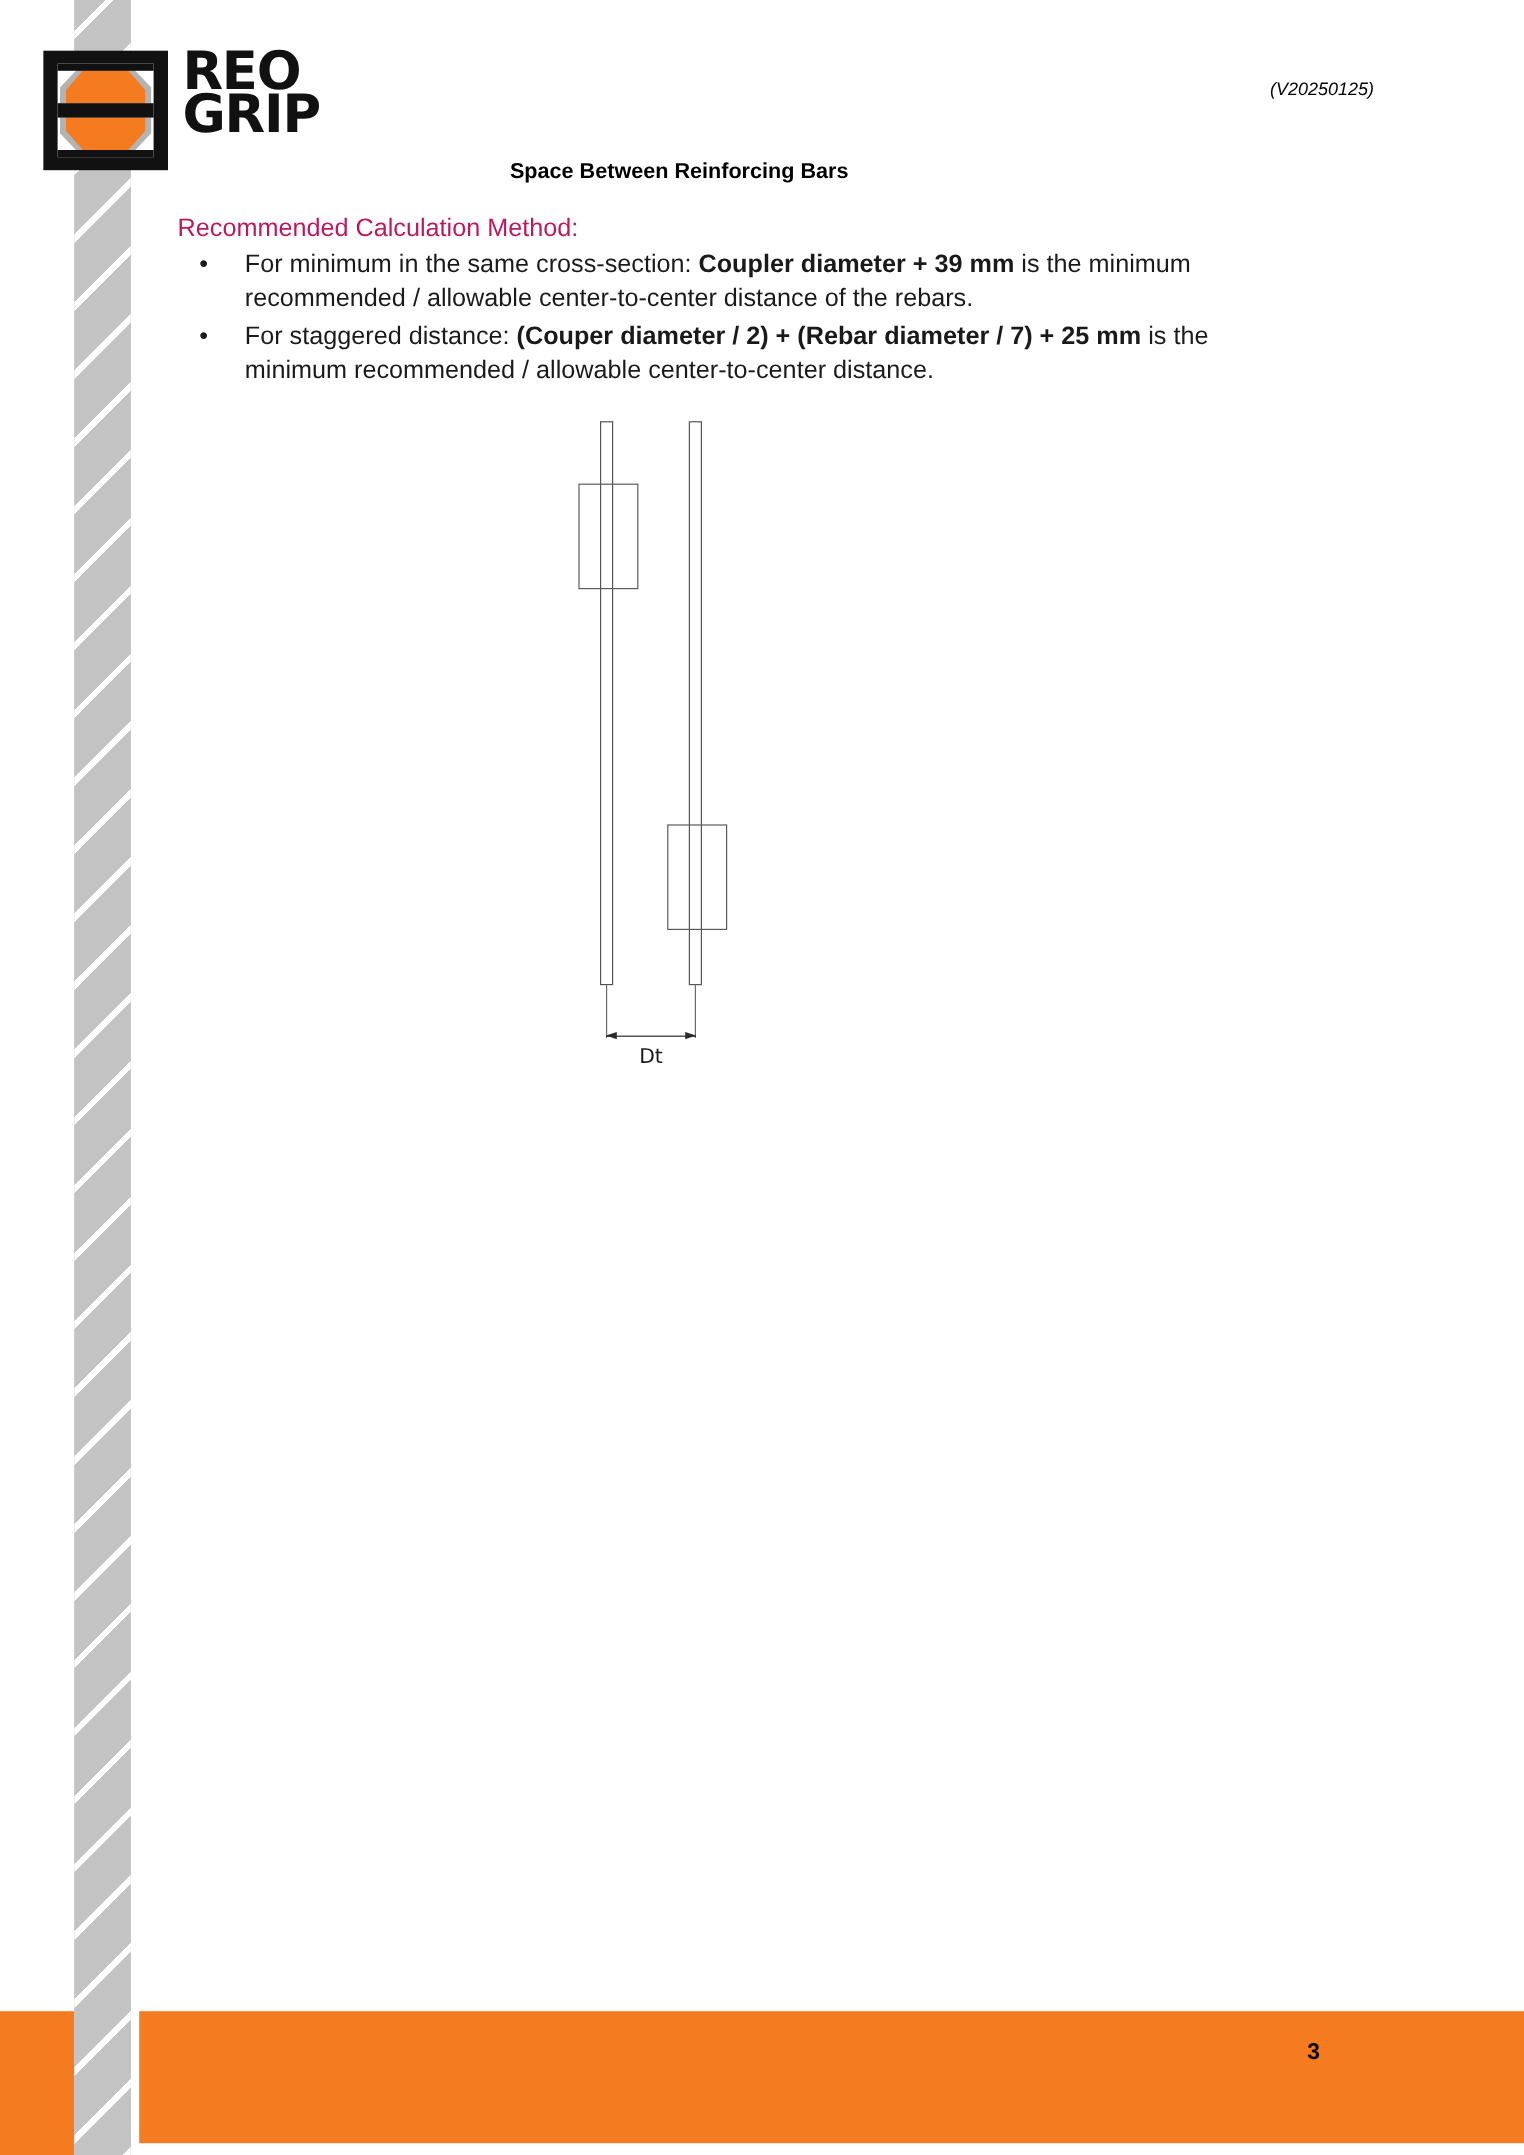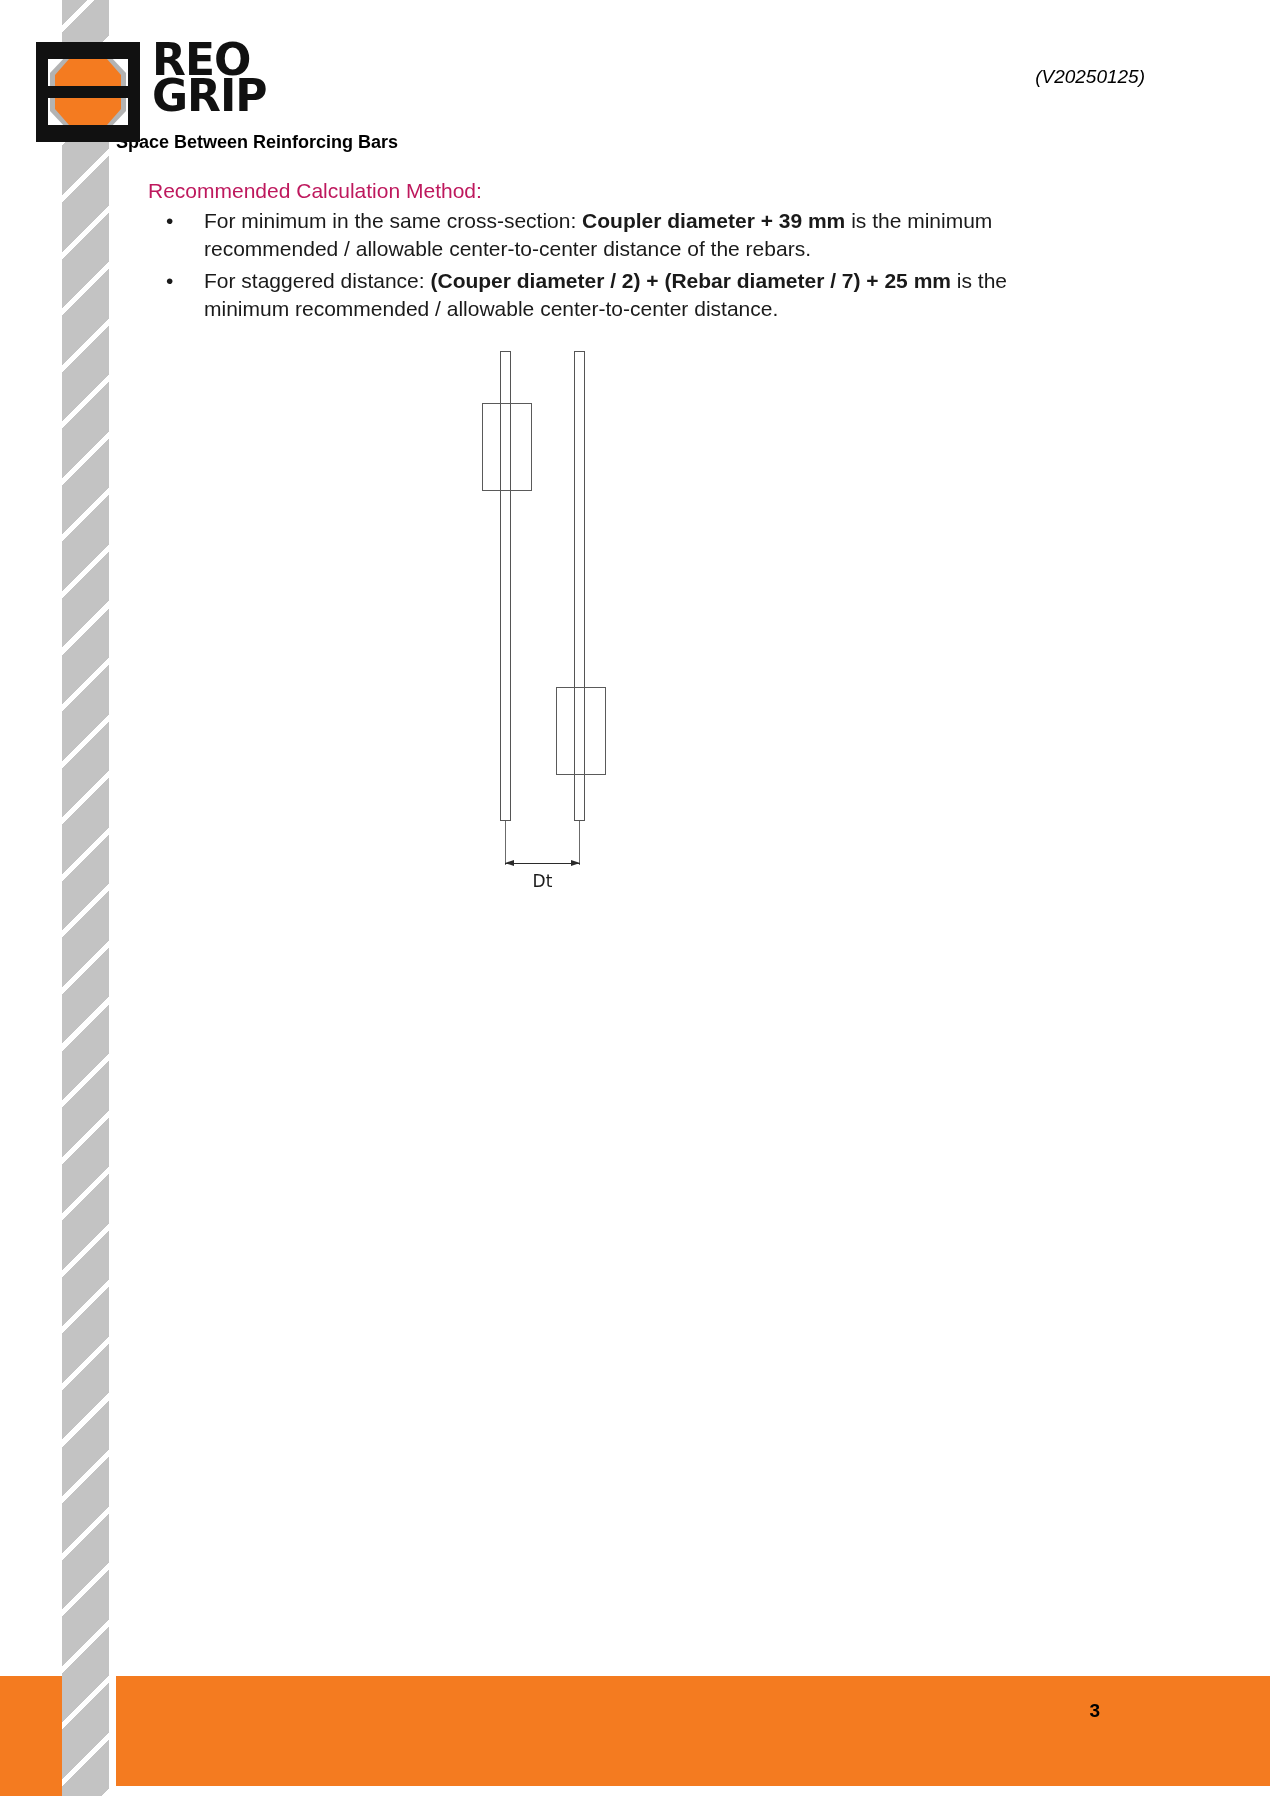--- a/index.html
+++ b/index.html
@@ -91,36 +91,36 @@
     font-size: 44px;
     letter-spacing: -1px;
     color: #111111;
   }
 
   
   .version {
     position: absolute;
     right: 125px;
     top: 66px;
-    font-size: 19px;
+    font-size: 15px;
     font-style: italic;
     color: #000;
     z-index: 6;
   }
 
   
   .content {
     position: absolute;
     left: 116px;
     top: 0;
     width: 1040px;
     z-index: 5;
   }
   .doc-title {
-    text-align: left;
+    text-align: center;
     font-size: 18px;
     font-weight: bold;
     color: #000;
     margin: 132px 0 0 0;
     padding-right: 140px;
   }
   .lead {
     font-size: 21px;
     color: #be185d;
     margin: 26px 0 0 32px;

